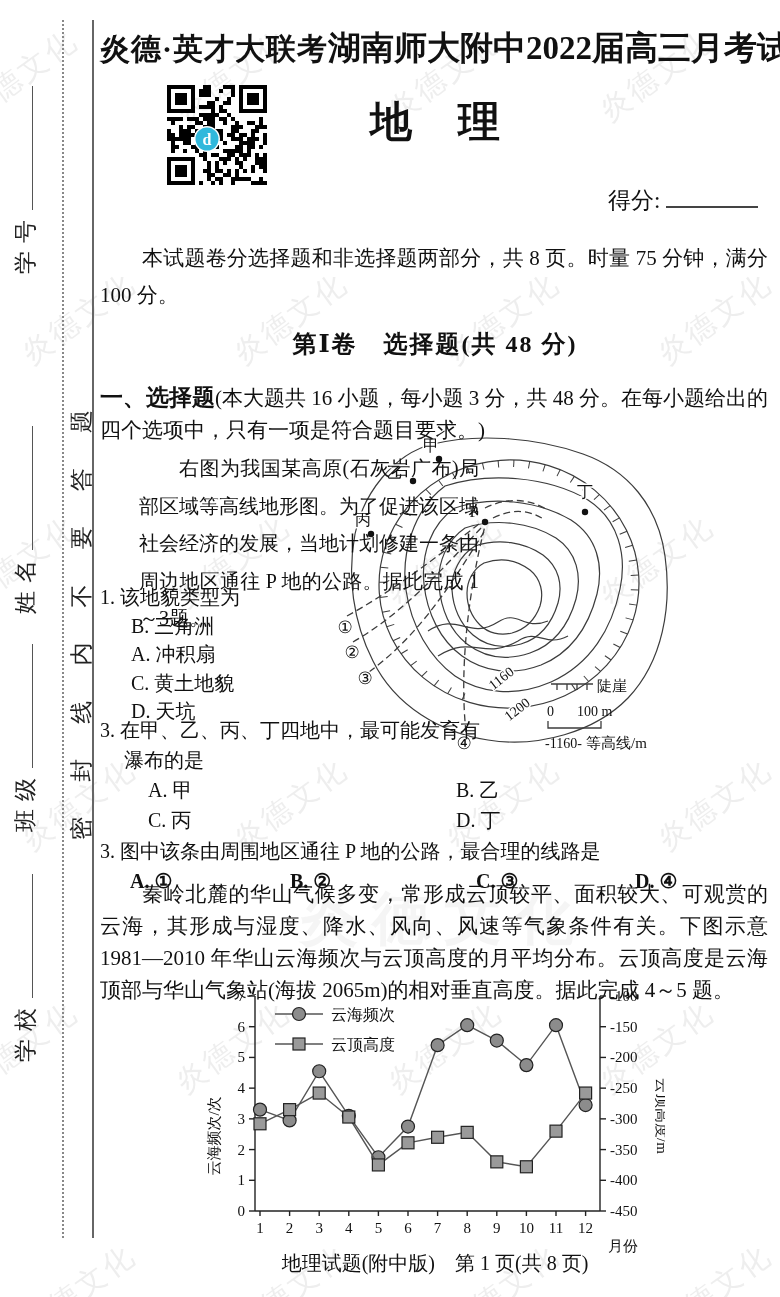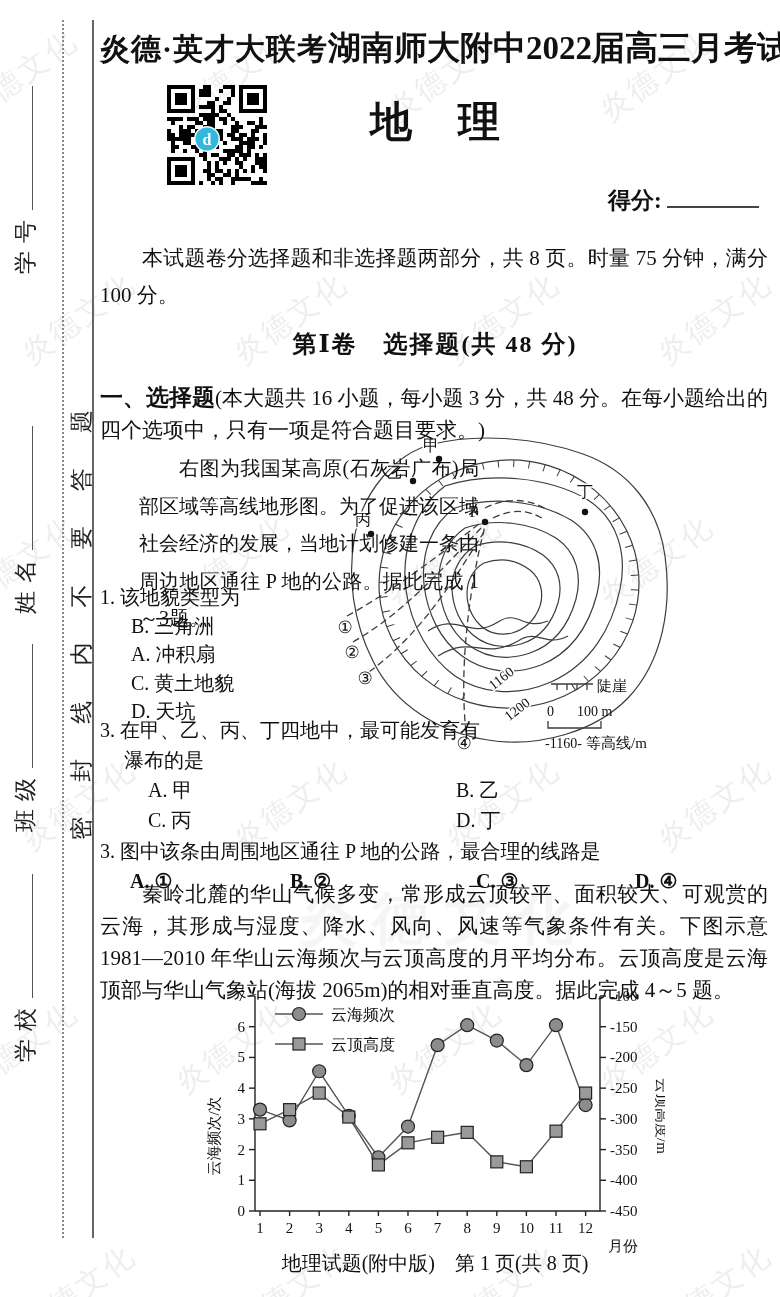--- a/index.html
+++ b/index.html
@@ -26,21 +26,21 @@
   .seal-row{display:flex;justify-content:space-between;width:430px;margin:0 0 0 400px;
        font-size:23px;color:#222;}
   
   .content{position:absolute;left:100px;top:0;width:670px;height:1297px;z-index:1;}
   .hdr{position:absolute;left:0;top:26px;width:670px;text-align:center;white-space:nowrap;}
   .hdr .brand{font-size:30px;font-weight:900;letter-spacing:1px;}
   .hdr .rest{font-size:33px;font-weight:700;}
   .qr{position:absolute;left:67px;top:85px;width:100px;height:100px;}
   .subject{position:absolute;left:0;top:94px;width:670px;text-align:center;
       font-size:42px;font-weight:bold;letter-spacing:46px;text-indent:46px;}
-  .score{position:absolute;left:508px;top:184px;font-size:23px;font-weight:bold;}
+  .score{position:absolute;left:508px;top:184px;font-size:23px;font-weight:normal;}
   .score-line{display:inline-block;width:92px;border-bottom:2px solid #444;height:22px;}
   .intro{position:absolute;left:0;top:240px;width:668px;font-size:21px;line-height:37px;
       text-align:justify;text-indent:2em;}
   .sec-title{position:absolute;left:0;top:328px;width:670px;text-align:center;
       font-size:24px;font-weight:bold;letter-spacing:2px;}
   .instr{position:absolute;left:0;top:382px;width:668px;font-size:21px;line-height:32px;text-align:justify;}
   .instr b{font-size:23px;}
   .stem13{position:absolute;left:0;top:450px;width:340px;font-size:20px;line-height:37.5px;
       text-align:justify;text-indent:2em;margin-left:39px;}
   .q1{position:absolute;left:0;top:583px;width:340px;font-size:20px;line-height:28.5px;}

